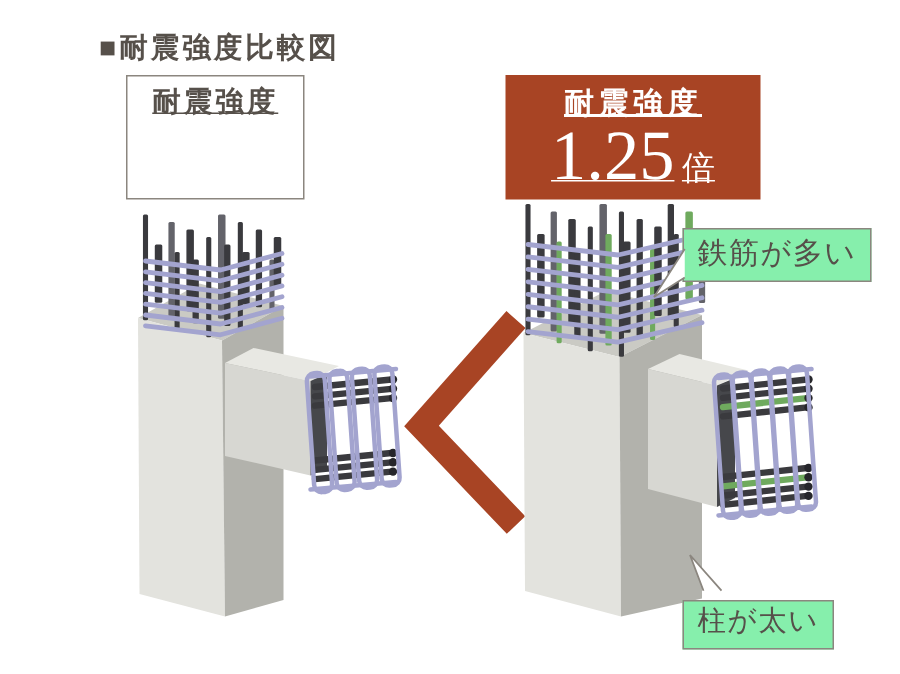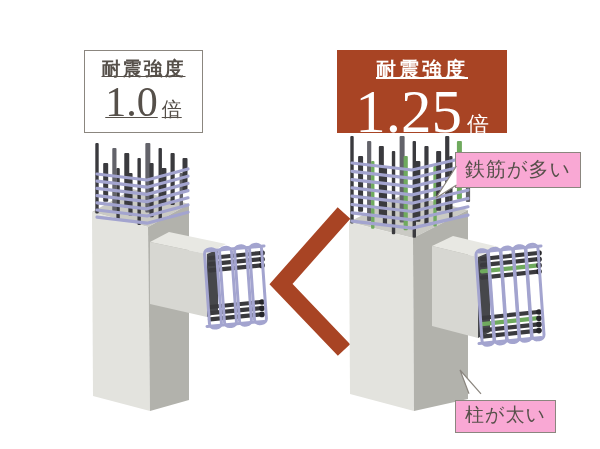--- a/index.html
+++ b/index.html
@@ -16,25 +16,25 @@
   }
   .badge{
     position:absolute;top:50px;height:83px;box-sizing:border-box;text-align:center;z-index:2;text-decoration:underline;
   }
   .badge-left{left:84px;width:119px;background:#fff;border:1px solid var(--line);}
   .badge-right{left:337px;width:170px;background:var(--accent);color:#fff;}
   .badge-label{font-size:19px;font-weight:600;letter-spacing:2px;margin-top:8px;line-height:1.1;}
   .badge-right .badge-label{font-size:20px;letter-spacing:3px;margin-top:8px;}
   .badge-valueline{line-height:1;margin-top:1px;white-space:nowrap;}
   .badge-value{font-size:42px;letter-spacing:0px;}
-  .badge-right .badge-value{font-size:61px;margin-top:16px;}
+  .badge-right .badge-value{font-size:47px;margin-top:16px;}
   .badge-unit{font-size:20px;margin-left:4px;}
   .badge-right .badge-unit{font-size:22px;margin-left:5px;}
   .callout{
-    position:absolute;background:#f9a8d4;border:1px solid var(--line);z-index:2;
+    position:absolute;background:#86efac;border:1px solid var(--line);z-index:2;
     font-size:20px;letter-spacing:1px;color:var(--ink);padding:4px 9px 6px;white-space:nowrap;line-height:1.2;
   }
   .callout-rebar{left:455px;top:152px;}
   .callout-column{left:455px;top:400px;font-size:19px;padding:3px 9px 5px;}
   .f-top{fill:var(--c-top);}
   .f-light{fill:var(--c-light);}
   .f-side{fill:var(--c-side);}
   .f-beamtop{fill:var(--c-beamtop);}
   .f-beamfront{fill:var(--c-beamfront);}
   .f-end{fill:#46474b;}
@@ -162,24 +162,24 @@
         <line x1="479" y1="252" x2="541" y2="246" stroke="#a3a4cf" stroke-width="3" stroke-linecap="round"></line>
         <line x1="479" y1="343.6" x2="541" y2="337.6" stroke="#a3a4cf" stroke-width="3" stroke-linecap="round"></line>
         <rect x="479" y="249.67857142857142" width="12" height="95.60000000000002" rx="5" fill="none" stroke="#a3a4cf" stroke-width="3" transform="rotate(-4 485 297.4785714285714)"></rect>
         <rect x="491.5" y="248.33928571428572" width="12" height="95.60000000000002" rx="5" fill="none" stroke="#a3a4cf" stroke-width="3" transform="rotate(-4 497.5 296.13928571428573)"></rect>
         <rect x="504" y="247" width="12" height="95.60000000000002" rx="5" fill="none" stroke="#a3a4cf" stroke-width="3" transform="rotate(-4 510 294.8)"></rect>
         <rect x="516.5" y="245.66071428571428" width="12" height="95.60000000000002" rx="5" fill="none" stroke="#a3a4cf" stroke-width="3" transform="rotate(-4 522.5 293.4607142857143)"></rect>
         <rect x="529" y="244.32142857142858" width="12" height="95.60000000000002" rx="5" fill="none" stroke="#a3a4cf" stroke-width="3" transform="rotate(-4 535 292.1214285714286)"></rect>
       </g>
   </svg>
 
+  <h1 class="page-title">■耐震強度比較図</h1>
 
   <div class="badge badge-left">
     <div class="badge-label">耐震強度</div>
-    <div class="badge-valueline"><span class="badge-value">1.0</span><span class="badge-unit">倍</span></div>
   </div>
 
   <div class="badge badge-right">
     <div class="badge-label">耐震強度</div>
     <div class="badge-valueline"><span class="badge-value">1.25</span><span class="badge-unit">倍</span></div>
   </div>
 
   <div class="callout callout-rebar">鉄筋が多い</div>
   <div class="callout callout-column">柱が太い</div>
 

